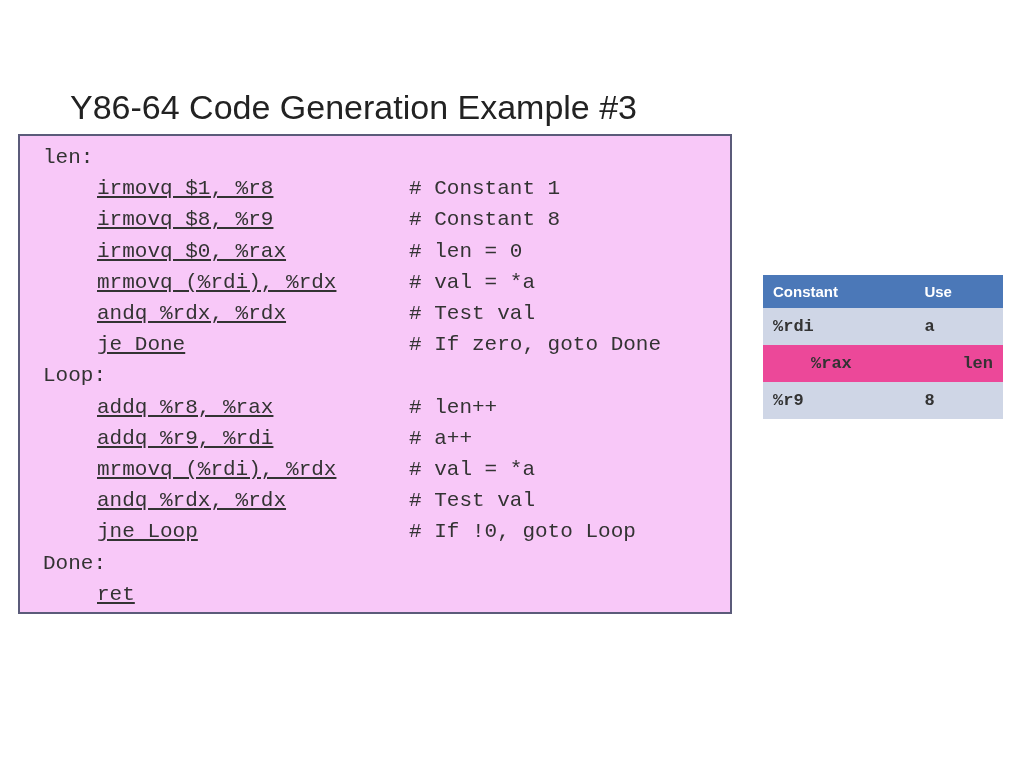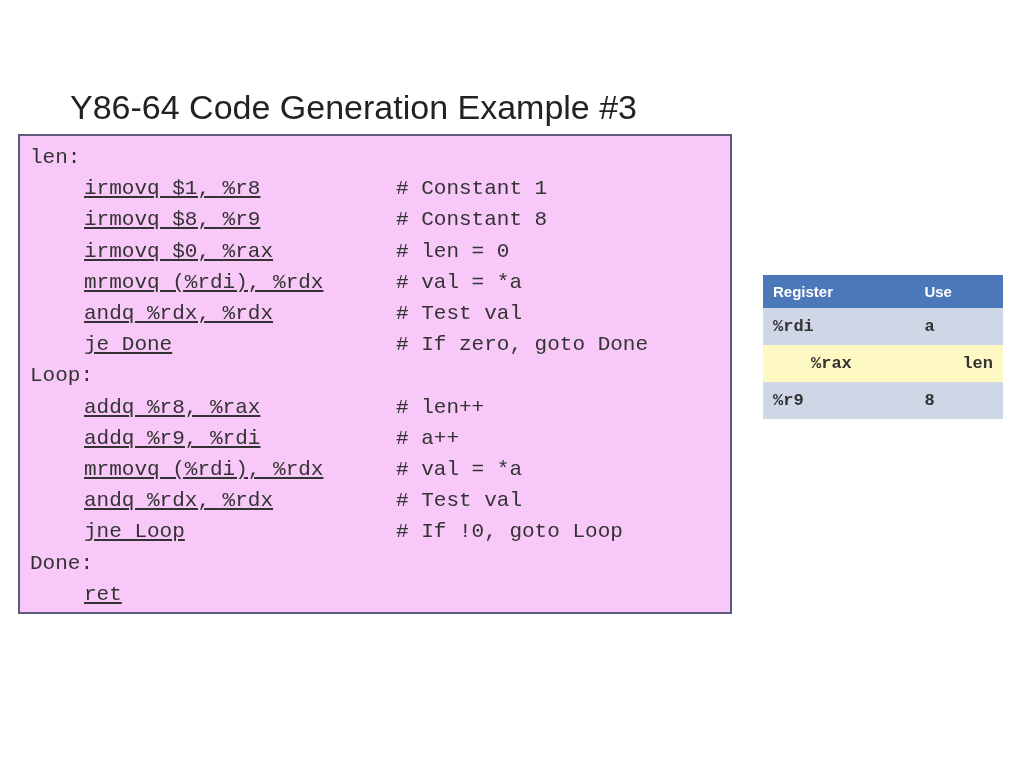--- a/index.html
+++ b/index.html
@@ -21,21 +21,21 @@
   }
   .codebox {
     position: absolute;
     top: 134px;
     left: 18px;
     width: 714px;
     height: 480px;
     background: #f8c8f8;
     border: 2px solid #5b5b7a;
     box-sizing: border-box;
-    padding: 6px 10px 6px 10px;
+    padding: 6px 10px 6px 23px;
     font-family: "Courier New", Courier, monospace;
     font-size: 21px;
     line-height: 31.2px;
     color: #333;
     white-space: pre;
     overflow: hidden;
   }
   .codeline { display: block; }
   .label   { }
   .instr   { padding-left: 54px; display:inline-block; width: 312px; vertical-align: top; text-decoration: underline;}
@@ -58,33 +58,33 @@
   }
   .regtable td {
     font-family: Liberation Mono, monospace;
     font-weight: bold;
     font-size: 17px;
     padding: 9px 10px;
     color: #333;
   }
   .regtable td.col1 { width: 94px; }
   .regtable tr.odd  td { background: #cfd6e6; }
-  .regtable tr.even td { background: #fef9c3; padding-left: 48px; }
+  .regtable tr.even td { background: #ec4899; padding-left: 48px; }
 </style>
 </head>
 <body>
 
 <div class="title">Y86-64 Code Generation Example #3</div>
 
 <div class="codebox" id="codebox"><span class="codeline"><span class="label">len:</span></span><span class="codeline"><span class="instr">irmovq $1, %r8</span><span class="cmt"># Constant 1</span></span><span class="codeline"><span class="instr">irmovq $8, %r9</span><span class="cmt"># Constant 8</span></span><span class="codeline"><span class="instr">irmovq $0, %rax</span><span class="cmt"># len = 0</span></span><span class="codeline"><span class="instr">mrmovq (%rdi), %rdx</span><span class="cmt"># val = *a</span></span><span class="codeline"><span class="instr">andq %rdx, %rdx</span><span class="cmt"># Test val</span></span><span class="codeline"><span class="instr">je Done</span><span class="cmt"># If zero, goto Done</span></span><span class="codeline"><span class="label">Loop:</span></span><span class="codeline"><span class="instr">addq %r8, %rax</span><span class="cmt"># len++</span></span><span class="codeline"><span class="instr">addq %r9, %rdi</span><span class="cmt"># a++</span></span><span class="codeline"><span class="instr">mrmovq (%rdi), %rdx</span><span class="cmt"># val = *a</span></span><span class="codeline"><span class="instr">andq %rdx, %rdx</span><span class="cmt"># Test val</span></span><span class="codeline"><span class="instr">jne Loop</span><span class="cmt"># If !0, goto Loop</span></span><span class="codeline"><span class="label">Done:</span></span><span class="codeline"><span class="instr">ret</span></span></div>
 
 <table class="regtable">
   <thead>
     <tr>
-      <th>Register</th>
+      <th>Constant</th>
       <th>Use</th>
     </tr>
   </thead>
   <tbody id="regbody">
       <tr class="odd">
         <td class="col1">%rdi</td>
         <td>a</td>
       </tr>
       <tr class="even">
         <td class="col1">%rax</td>

